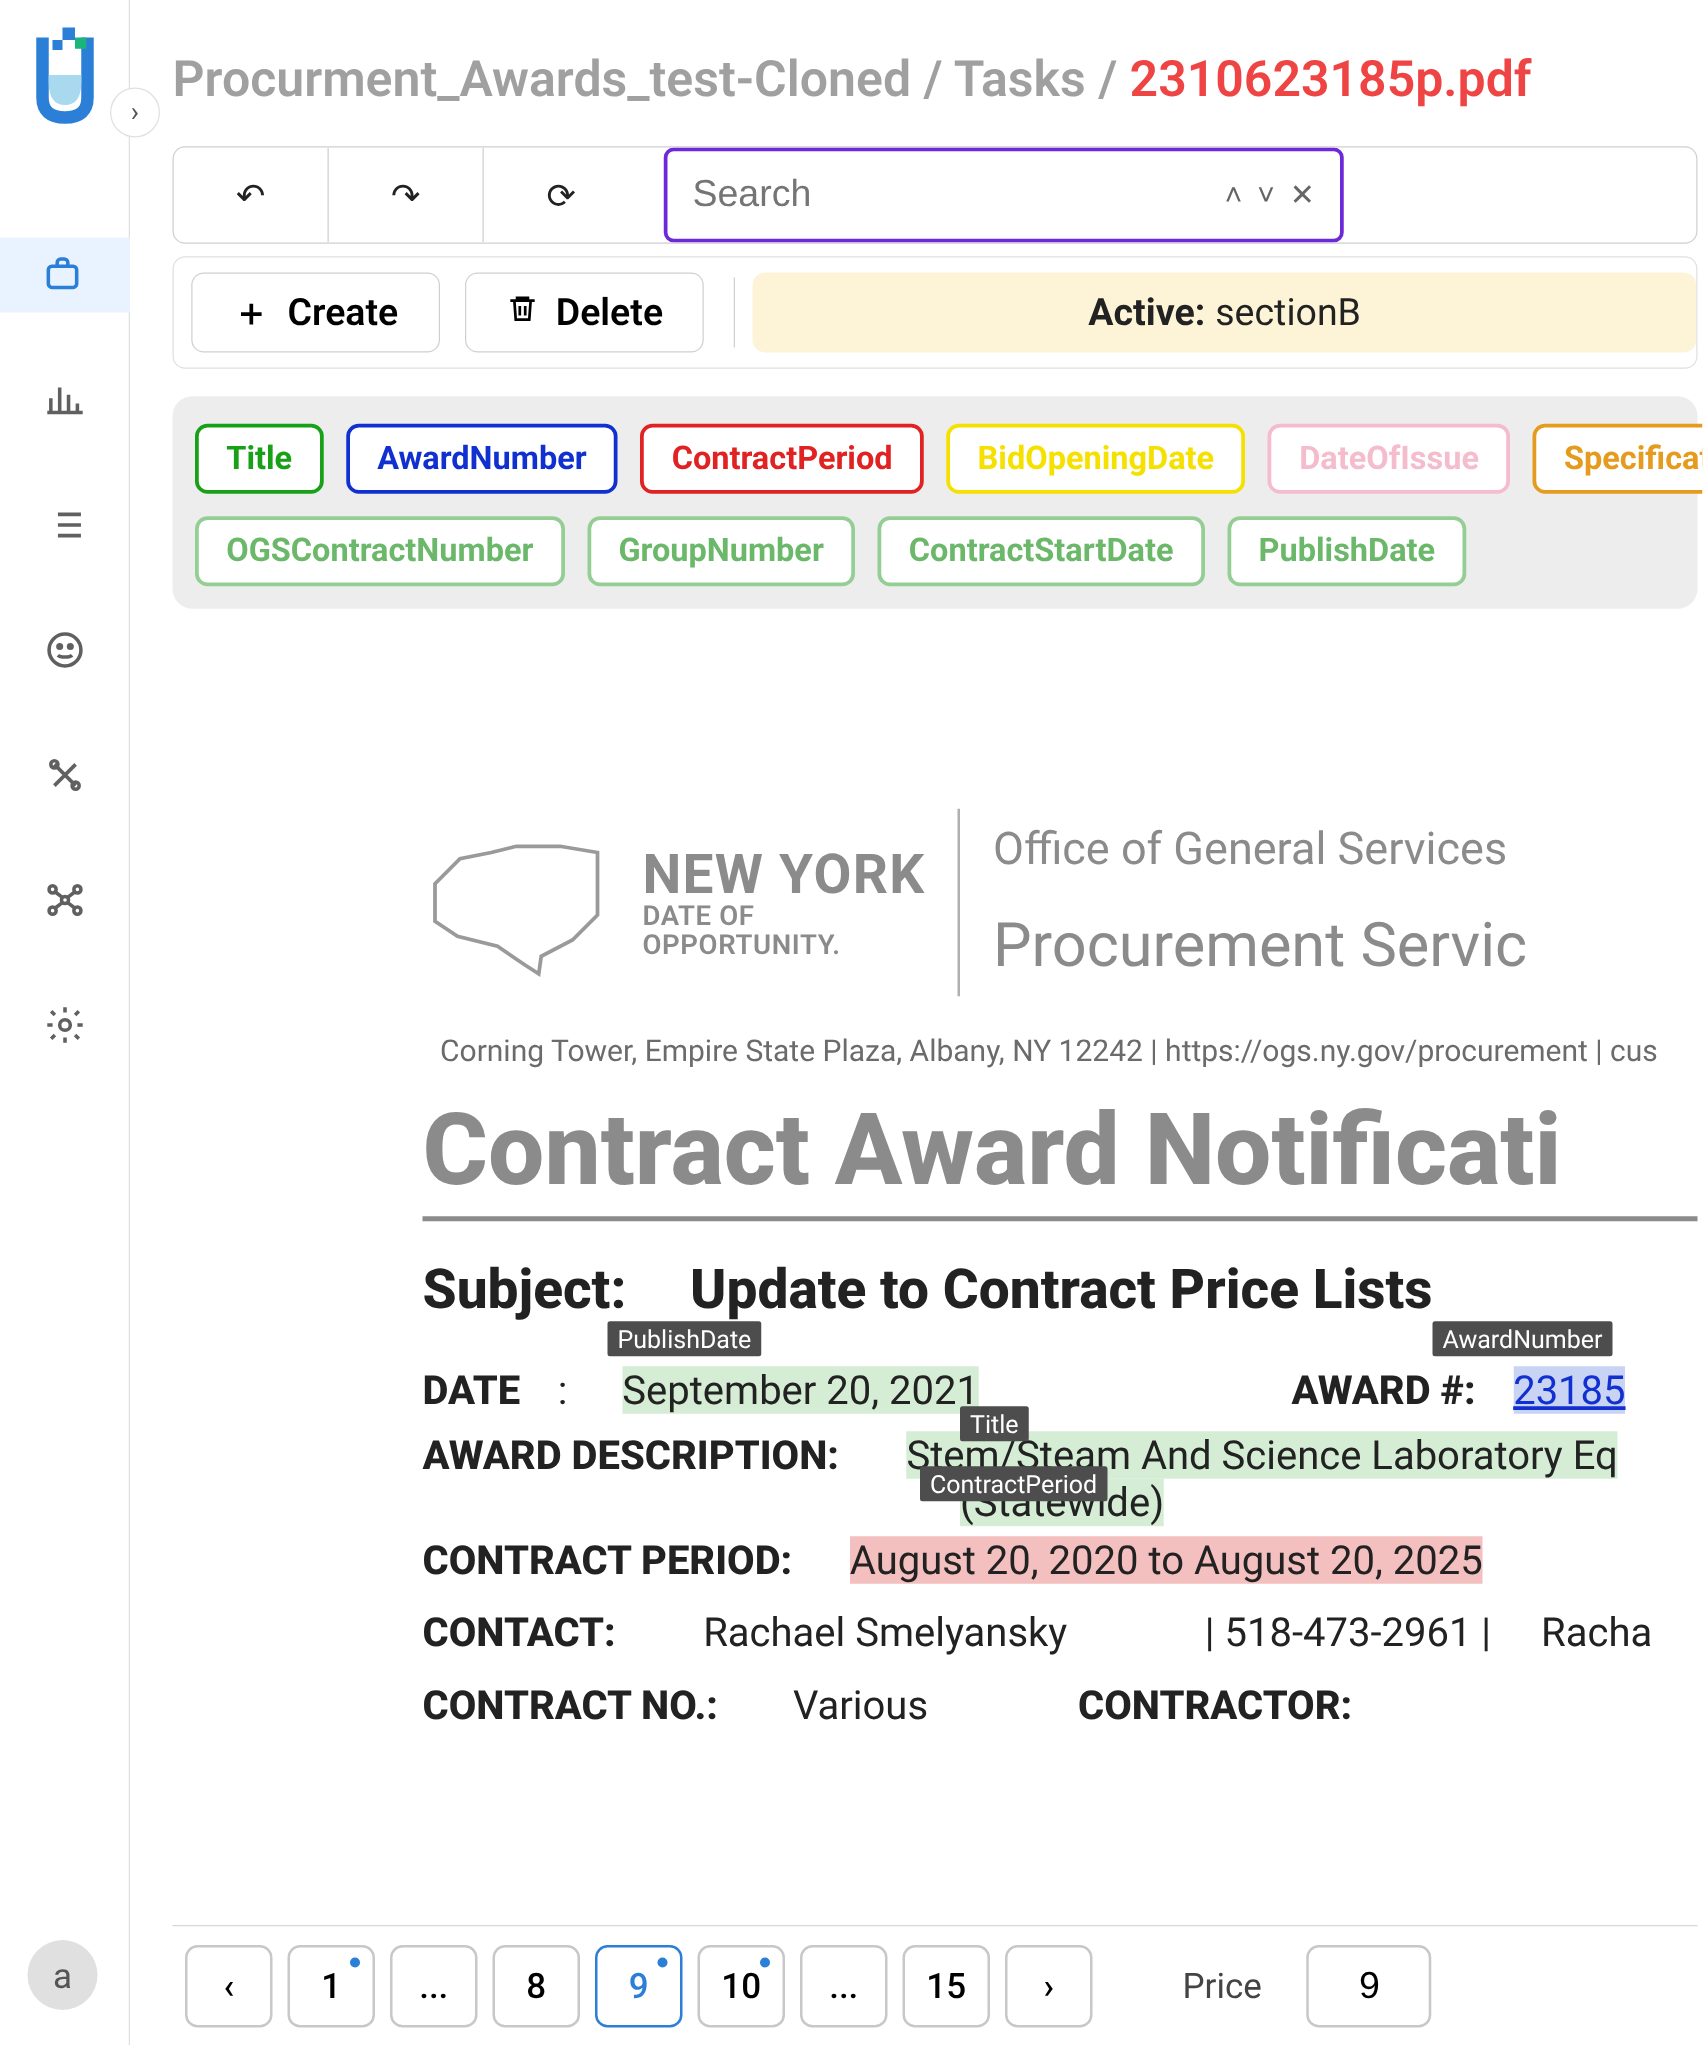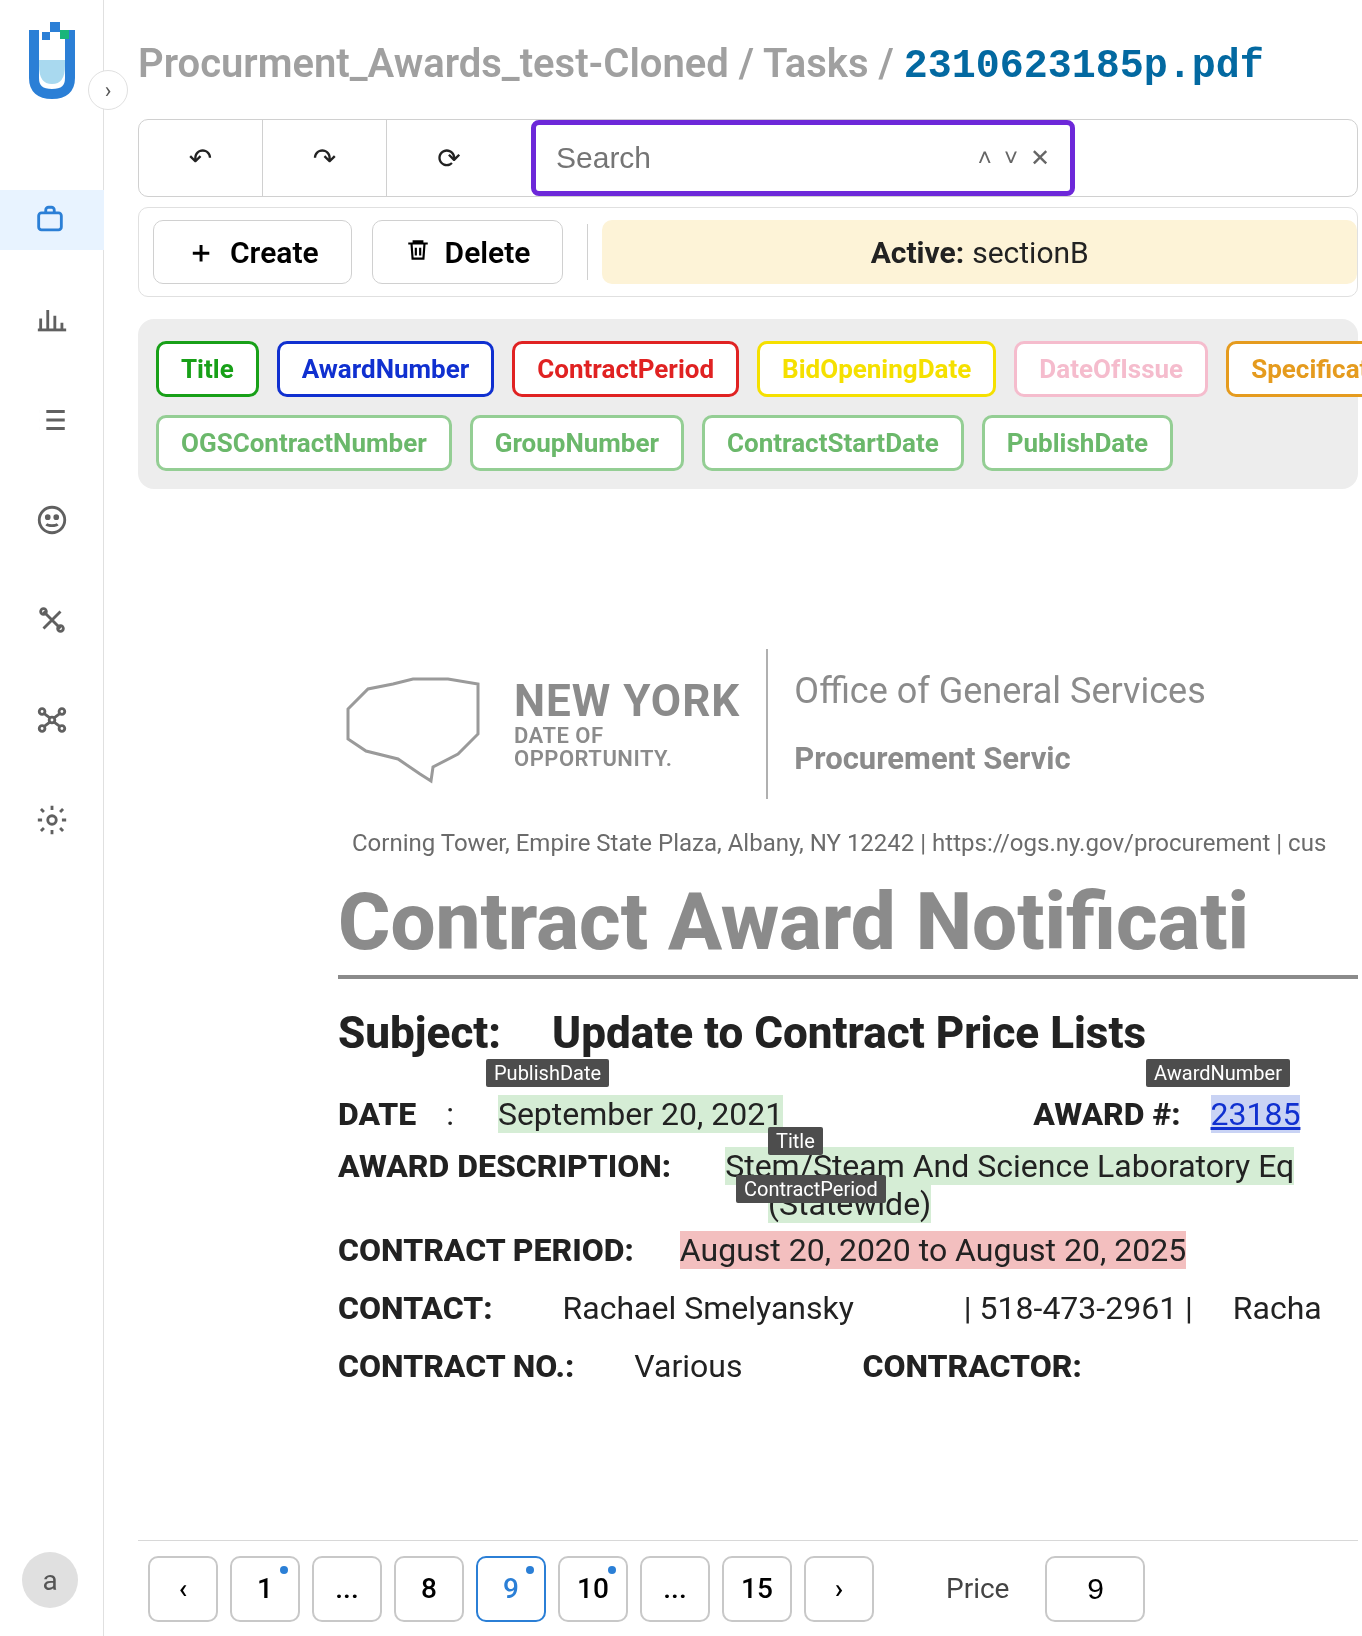--- a/index.html
+++ b/index.html
@@ -80,21 +80,21 @@
   }
 
   
   .breadcrumb {
     padding: 40px 30px 20px 34px;
     font-size: 40px;
     font-weight: 600;
     color: #a0a0a0;
     white-space: nowrap;
   }
-  .breadcrumb .current { color: #0369a1; font-family: Liberation Mono, monospace; }
+  .breadcrumb .current { color: #ef4444; }
 
   
   .toolbar1 {
     display: flex;
     align-items: center;
     gap: 0;
     border: 1px solid #d0d0d0;
     border-radius: 10px;
     margin: 10px 0 10px 34px;
     height: 78px;
@@ -105,21 +105,21 @@
     width: 124px; height: 100%;
     display: flex; align-items: center; justify-content: center;
     border-right: 1px solid #d0d0d0;
     font-size: 28px;
     cursor: pointer;
     color: #222;
   }
   .search-wrap {
     flex: 0 0 544px;
     height: 100%;
-    border: 5px solid #6d28d9;
+    border: 3px solid #6d28d9;
     border-radius: 8px;
     margin-left: 20px;
     display: flex;
     align-items: center;
     padding: 0 20px;
     gap: 12px;
   }
   .search-input {
     flex: 1;
     border: none;
@@ -225,21 +225,21 @@
   .ny-text {
     color: #8b8b8b;
     display: flex; flex-direction: column;
     line-height: 1.05;
   }
   .ny-text .l1 { font-size: 44px; font-weight: 700; letter-spacing: 1px; }
   .ny-text .l2 { font-size: 22px; font-weight: 600; letter-spacing: 0.5px; }
   .vline { width: 2px; height: 150px; background: #b0b0b0; }
   .ogs-text { color: #8b8b8b; display: flex; flex-direction: column; line-height: 1.1; }
   .ogs-text .l1 { font-size: 36px; font-weight: 400; }
-  .ogs-text .l2 { font-size: 31px; font-weight: 700; margin-top: 31px; }
+  .ogs-text .l2 { font-size: 49px; font-weight: 400; margin-top: 31px; }
 
   .addr { color: #6b6b6b; font-size: 24px; margin-top: 14px; margin-left: 14px; white-space: nowrap; }
 
   .doc-title {
     font-size: 80px;
     font-weight: 800;
     color: #8b8b8b;
     margin-top: 18px;
     white-space: nowrap;
     border-bottom: 4px solid #8b8b8b;

